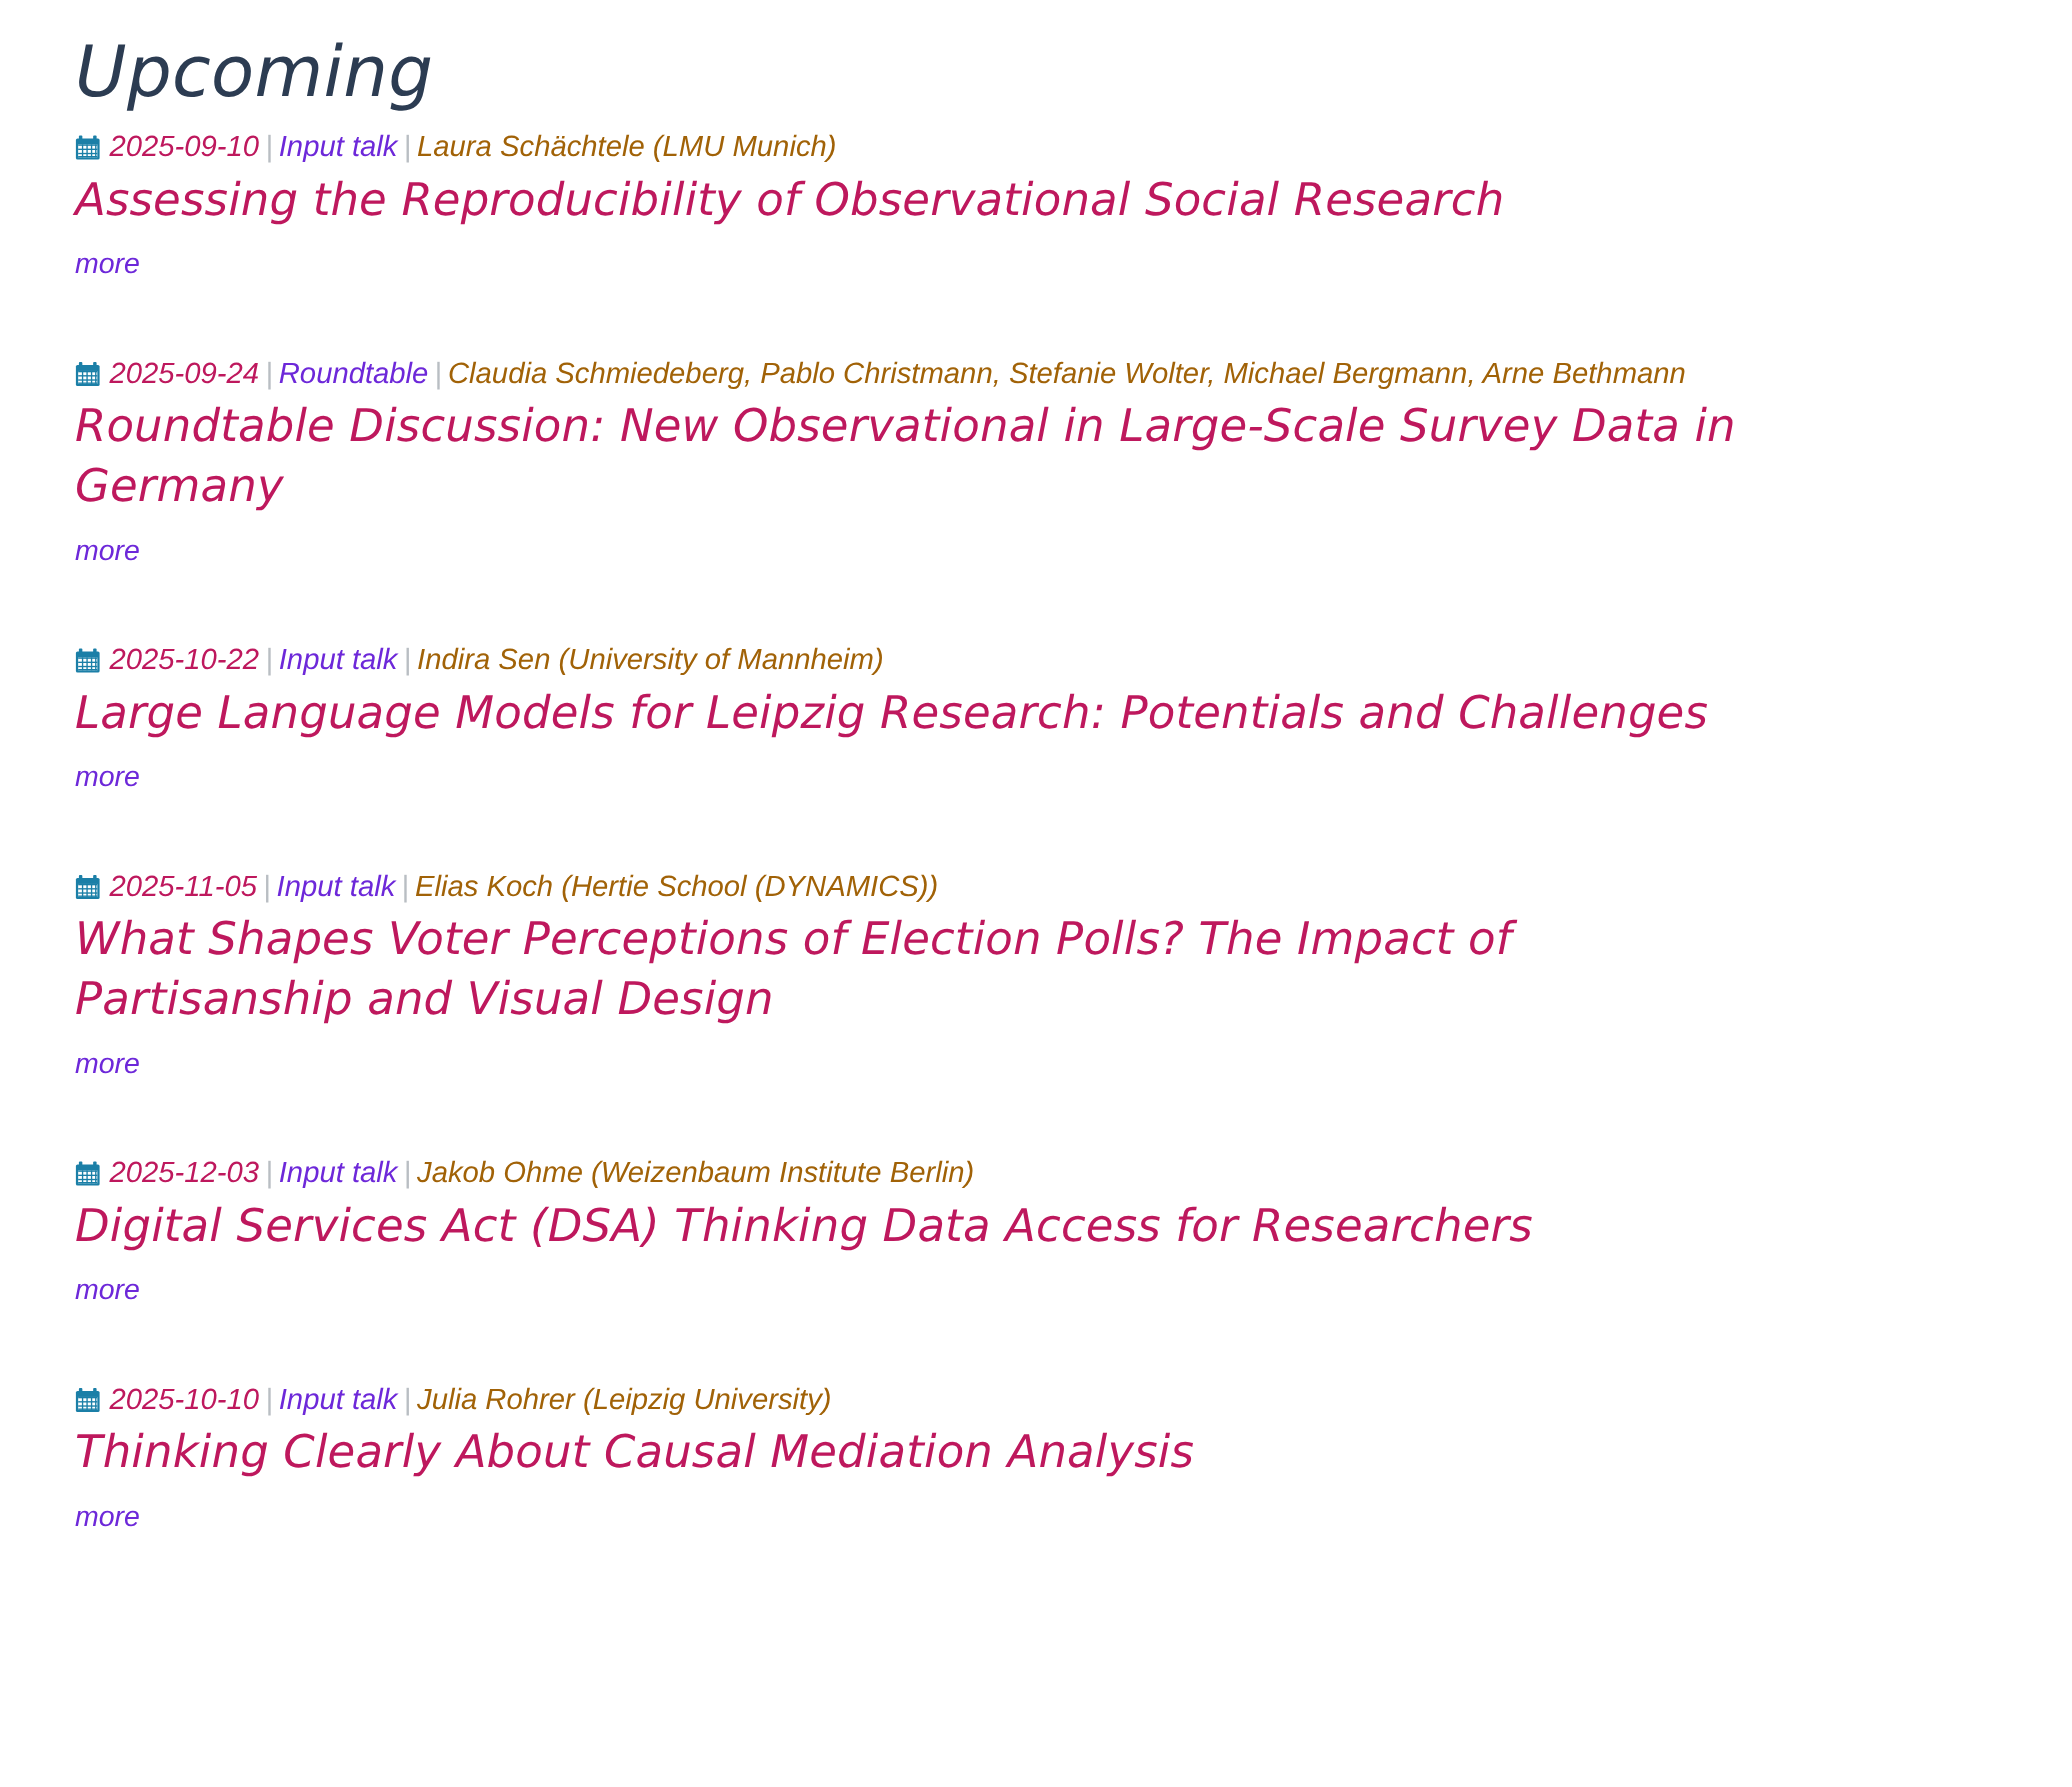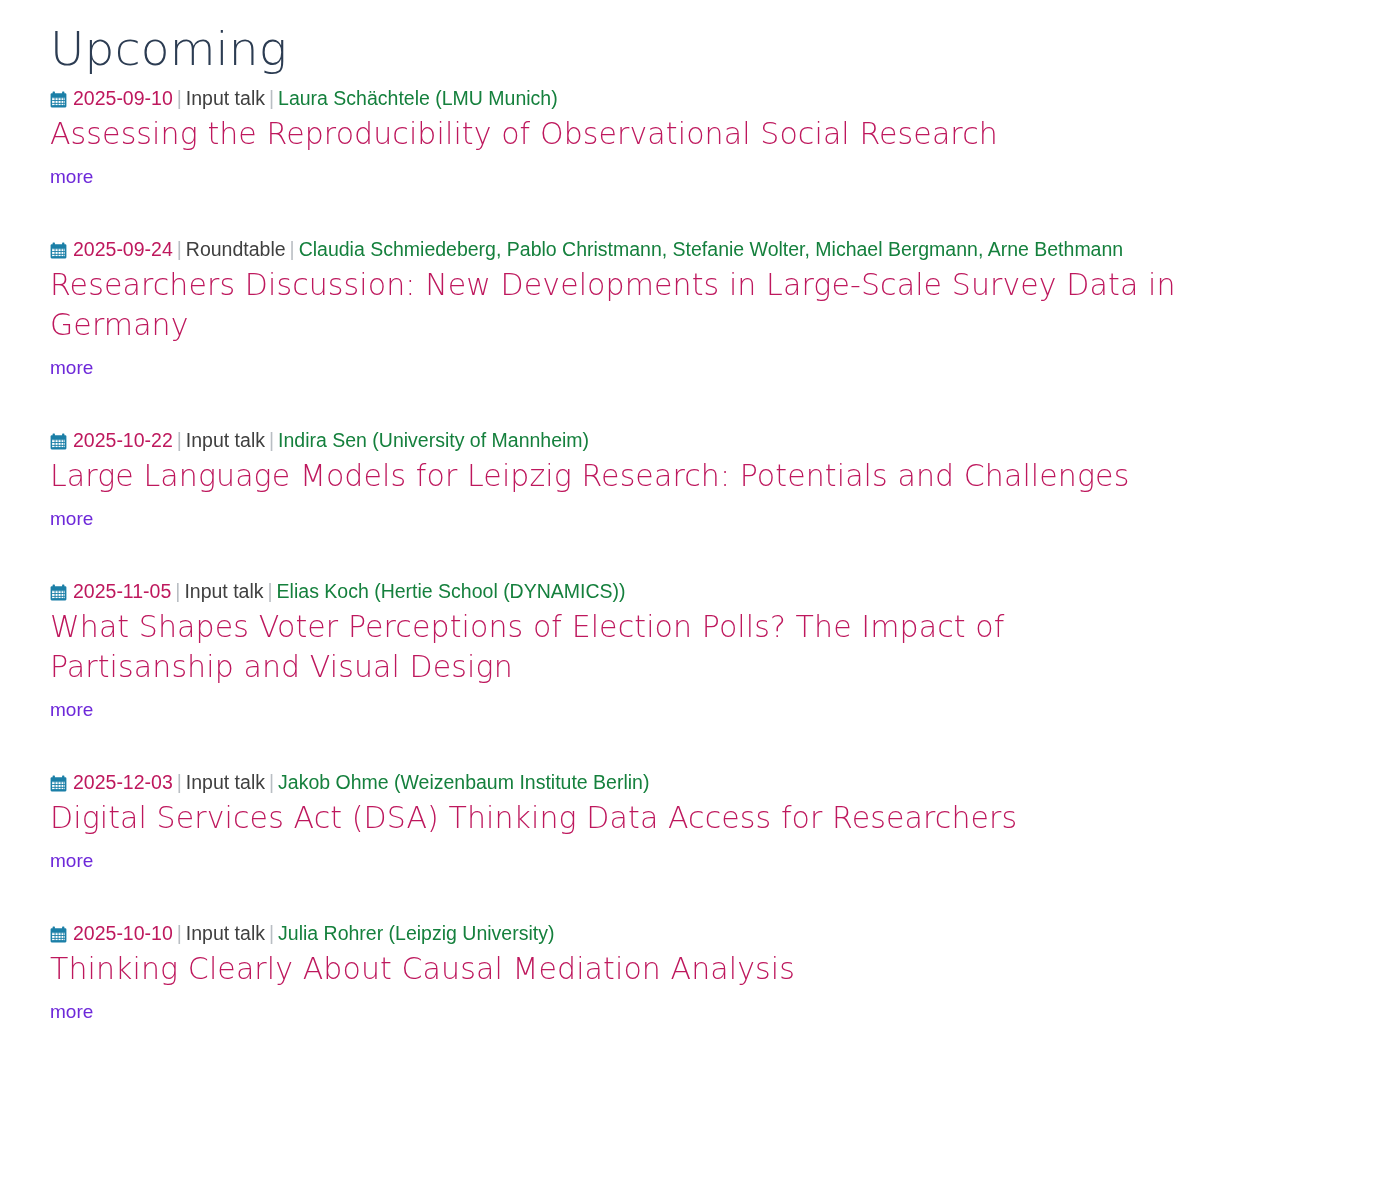--- a/index.html
+++ b/index.html
@@ -12,20 +12,21 @@
     height: 1191px;
     overflow: hidden;
     font-family: "Liberation Sans", sans-serif;
     -webkit-font-smoothing: antialiased;
   }
 
   .page {
     padding: 0 30px 0 50px;
     box-sizing: border-box;
     width: 1217px;
+    font-style: italic;
   }
 
   .page-title {
     font-family: "DejaVu Sans", sans-serif;
     font-weight: 300;
     font-size: 47px;
     line-height: 1.15;
     color: #2c3c52;
     letter-spacing: 0.2px;
     margin: 0;
@@ -65,24 +66,24 @@
   .cal-icon svg { display: block; }
 
   .meta-date {
     color: #be185d;
   }
   .meta-sep {
     color: #b9bec3;
     padding: 0 4px;
   }
   .meta-kind {
-    color: #404040;
+    color: #6d28d9;
   }
   .meta-speakers {
-    color: #15803d;
+    color: #a16207;
     margin-top: 16px;
   }
 
   .event-title {
     font-family: "DejaVu Sans", sans-serif;
     font-weight: 300;
     font-size: 30px;
     line-height: 1.33;
     color: #be185d;
     letter-spacing: 0.1px;
@@ -149,21 +150,21 @@
               <rect x="2.1" y="11.9" width="12.8" height="0.9"></rect>
               <rect x="2.1" y="14.0" width="12.8" height="0.9"></rect>
               <rect x="4.6" y="6.3" width="0.9" height="8.6"></rect>
               <rect x="7.6" y="6.3" width="0.9" height="8.6"></rect>
               <rect x="10.6" y="6.3" width="0.9" height="8.6"></rect>
               <rect x="13.4" y="6.3" width="0.9" height="8.6"></rect>
             </g>
           </svg>
         </span><span class="meta-date">2025-09-24</span><span class="meta-sep">|</span><span class="meta-kind">Roundtable</span><span class="meta-sep">|</span><span class="meta-speakers">Claudia Schmiedeberg, Pablo Christmann, Stefanie Wolter, Michael Bergmann, Arne Bethmann</span>
       </div>
-      <div class="event-title">Researchers Discussion: New Developments in Large-Scale Survey Data in Germany</div>
+      <div class="event-title">Roundtable Discussion: New Observational in Large-Scale Survey Data in Germany</div>
       <a class="event-more">more</a>
     </li>
 
     <li class="event">
       <div class="event-meta">
         <span class="cal-icon">
           <svg width="17" height="17" viewBox="0 0 17 17" xmlns="http://www.w3.org/2000/svg">
             <rect x="2.6" y="0.4" width="2.3" height="3.4" rx="0.6" fill="#1b7fa7"></rect>
             <rect x="12.1" y="0.4" width="2.3" height="3.4" rx="0.6" fill="#1b7fa7"></rect>
             <rect x="0.6" y="2.3" width="15.8" height="14.1" rx="1.1" fill="#1b7fa7"></rect>

